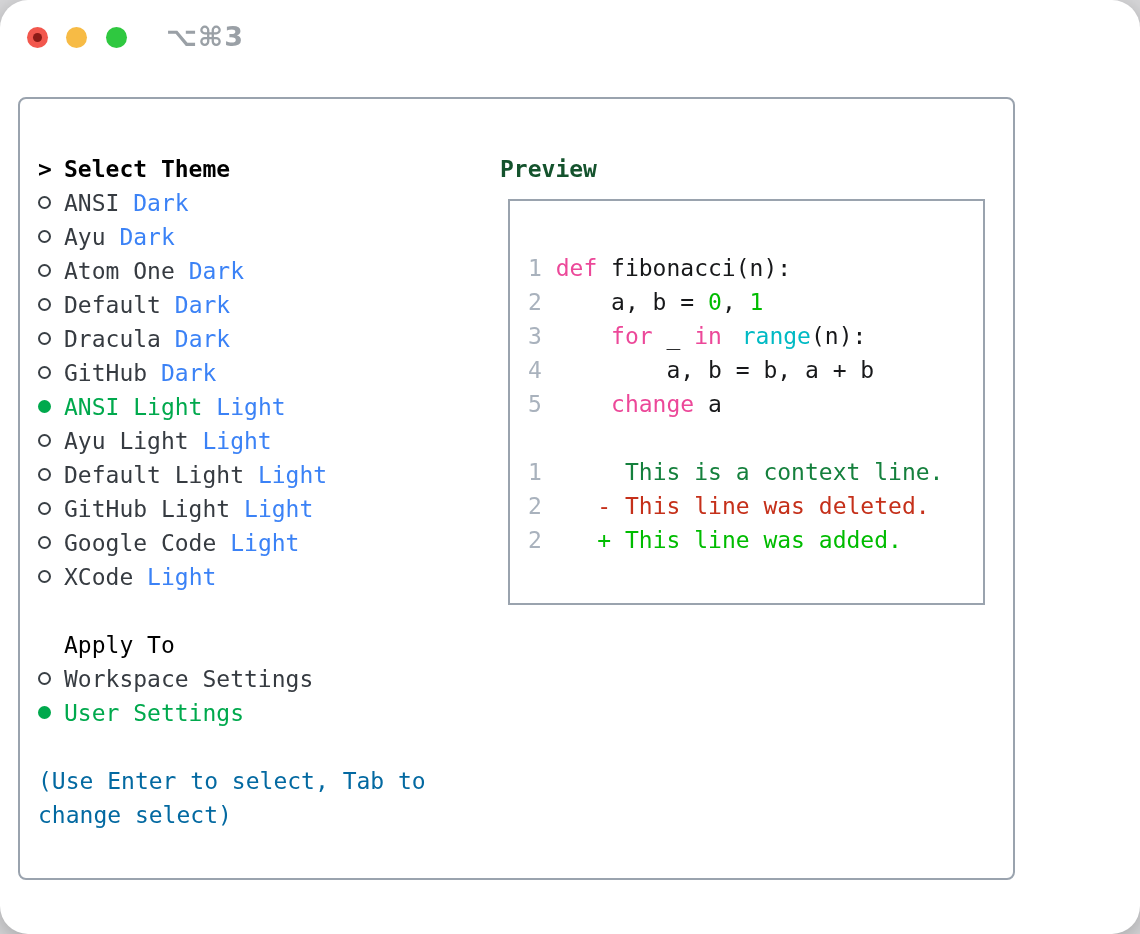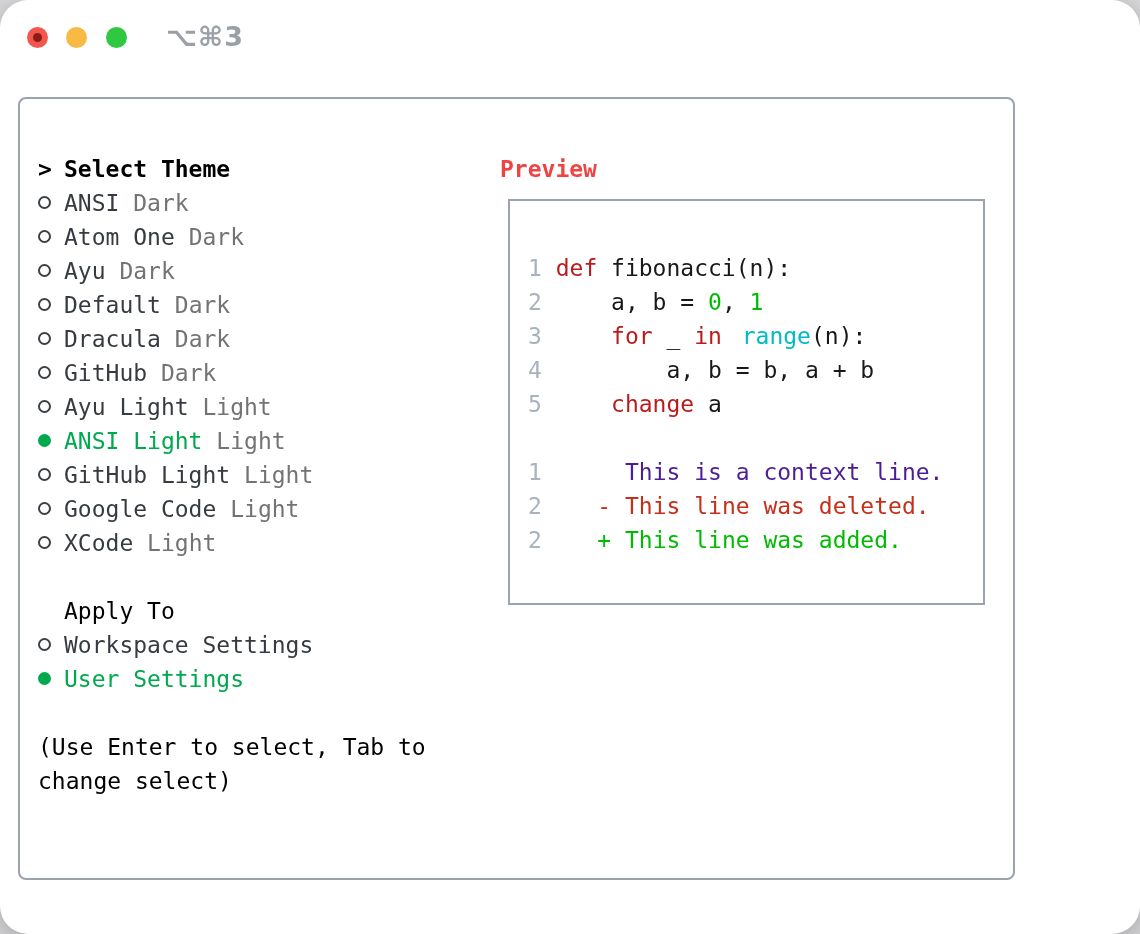--- a/index.html
+++ b/index.html
@@ -42,39 +42,39 @@
   .left-pane { position: absolute; left: 18px; top: 53px; }
   .marker { display: inline-block; width: 26px; }
   .prompt { font-weight: bold; color: #000; }
   .hdr { font-weight: bold; color: #000; }
   .dot {
     display: inline-block; width: 13px; height: 13px; border-radius: 50%;
     border: 2px solid #3a4046; vertical-align: middle; margin-top: -4px;
   }
   .sel .dot { background: #00a94d; border-color: #00a94d; }
   .sel .nm { color: #00a94d; }
-  .sfx { color: #737373; }
+  .sfx { color: #3b82f6; }
   .sfx::before { content: " "; }
   .apply-hdr { color: #000; }
-  .help { color: #000000; }
+  .help { color: #0369a1; }
   
-  .preview-label { position: absolute; left: 480px; top: 53px; font-weight: bold; color: #ef4444; }
+  .preview-label { position: absolute; left: 480px; top: 53px; font-weight: bold; color: #14532d; }
   .preview-box {
     position: absolute; left: 488px; top: 100px;
     width: 477px; height: 406px;
     border: 2px solid #9aa3ae; background: #ffffff;
     padding: 50px 0 0 18px;
   }
   .code-line { height: 34px; line-height: 34px; font-size: 23px; white-space: pre; color: #17181a; }
   .ln { display: inline-block; width: 2ch; color: #a9b2bd; }
-  .t-kw  { color: #b91c1c; }
+  .t-kw  { color: #ec4899; }
   .t-num { color: #00bc00; }
   .t-fn  { color: #00bac4; margin-left: 6px; }
   .t-pl  { color: #17181a; }
-  .t-ctx { color: #4c1d95; }
+  .t-ctx { color: #15803d; }
   .t-del { color: #c5301a; }
   .t-add { color: #00bc00; }
 </style>
 </head>
 <body>
 
 <div class="window">
   <div class="titlebar">
     <div class="traffic red">
         <div class="inner-dot"></div>
@@ -83,27 +83,28 @@
     <div class="traffic green"></div>
     <div class="win-title">⌥⌘3</div>
   </div>
 
   <div class="main-box">
 
     <div class="left-pane">
       <div class="row"><span class="marker prompt">&gt;</span><span class="hdr">Select Theme</span></div>
 
       <div class="row item"><span class="marker"><span class="dot"></span></span><span class="nm">ANSI</span><span class="sfx">Dark</span></div>
+      <div class="row item"><span class="marker"><span class="dot"></span></span><span class="nm">Ayu</span><span class="sfx">Dark</span></div>
       <div class="row item"><span class="marker"><span class="dot"></span></span><span class="nm">Atom One</span><span class="sfx">Dark</span></div>
-      <div class="row item"><span class="marker"><span class="dot"></span></span><span class="nm">Ayu</span><span class="sfx">Dark</span></div>
       <div class="row item"><span class="marker"><span class="dot"></span></span><span class="nm">Default</span><span class="sfx">Dark</span></div>
       <div class="row item"><span class="marker"><span class="dot"></span></span><span class="nm">Dracula</span><span class="sfx">Dark</span></div>
       <div class="row item"><span class="marker"><span class="dot"></span></span><span class="nm">GitHub</span><span class="sfx">Dark</span></div>
+      <div class="row item sel"><span class="marker"><span class="dot"></span></span><span class="nm">ANSI Light</span><span class="sfx">Light</span></div>
       <div class="row item"><span class="marker"><span class="dot"></span></span><span class="nm">Ayu Light</span><span class="sfx">Light</span></div>
-      <div class="row item sel"><span class="marker"><span class="dot"></span></span><span class="nm">ANSI Light</span><span class="sfx">Light</span></div>
+      <div class="row item"><span class="marker"><span class="dot"></span></span><span class="nm">Default Light</span><span class="sfx">Light</span></div>
       <div class="row item"><span class="marker"><span class="dot"></span></span><span class="nm">GitHub Light</span><span class="sfx">Light</span></div>
       <div class="row item"><span class="marker"><span class="dot"></span></span><span class="nm">Google Code</span><span class="sfx">Light</span></div>
       <div class="row item"><span class="marker"><span class="dot"></span></span><span class="nm">XCode</span><span class="sfx">Light</span></div>
 
       <div class="row"></div>
       <div class="row"><span class="marker"></span><span class="apply-hdr">Apply To</span></div>
       <div class="row item"><span class="marker"><span class="dot"></span></span><span class="nm">Workspace Settings</span></div>
       <div class="row item sel"><span class="marker"><span class="dot"></span></span><span class="nm">User Settings</span></div>
 
       <div class="row"></div>

